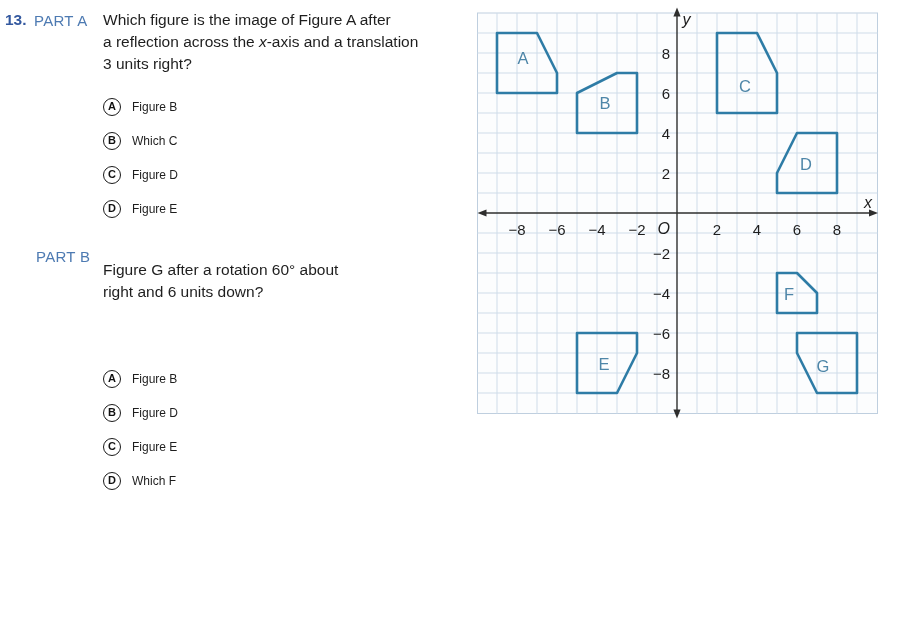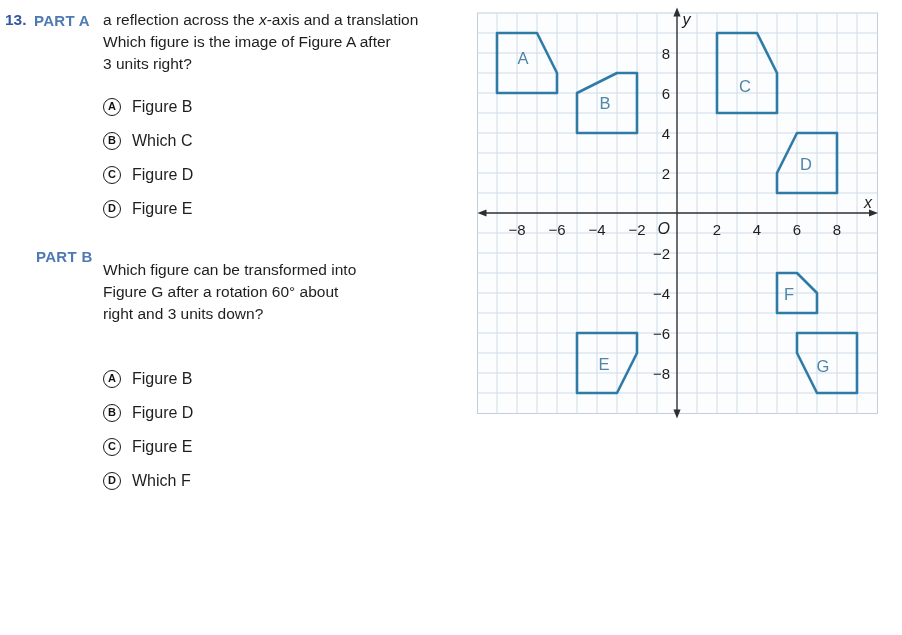--- a/index.html
+++ b/index.html
@@ -5,52 +5,52 @@
   html,body{margin:0;padding:0;background:#ffffff;}
   .page{
     position:relative;width:902px;height:635px;background:#ffffff;
     font-family:"Liberation Sans",sans-serif;color:#1e1e1e;overflow:hidden;
   }
   .q-num{
     position:absolute;left:5px;top:11px;
     font-size:15.5px;font-weight:bold;color:#33589f;
   }
   .part-label{
-    position:absolute;font-size:15px;font-weight:bold;color:#4d7ab2;letter-spacing:.3px;
+    position:absolute;font-size:15px;font-weight:normal;color:#4d7ab2;letter-spacing:.3px;
   }
   .pa{left:34px;top:12px;}
   .pb{left:36px;top:248px;}
   .q-text{position:absolute;font-size:15.5px;line-height:22px;color:#1e1e1e;}
   .qa{left:103px;top:9px;}
   .qb{left:103px;top:259px;}
   .q-line i{font-style:italic;}
   .options{position:absolute;display:flex;flex-direction:column;gap:13px;}
   .oa{left:103px;top:96px;}
   .ob{left:103px;top:368px;}
   .option{display:flex;align-items:center;height:21px;}
   .circle{
     width:16px;height:16px;border:1.5px solid #1a1a1a;border-radius:50%;
     display:flex;align-items:center;justify-content:center;
     font-size:11px;font-weight:bold;color:#111;margin-right:11px;line-height:1;
     flex:0 0 auto;
   }
-  .option-label{font-size:16px;}
+  .option-label{font-size:12px;}
   .graph{position:absolute;left:477px;top:6px;width:404px;height:414px;}
 </style>
 </head>
 <body>
 
 <div class="page">
 
   <div class="q-num">13.</div>
 
   <div class="part-label pa">PART A</div>
   <div class="q-text qa">
+    <div class="q-line">Which figure is the image of Figure A after</div>
     <div class="q-line">a reflection across the <i>x</i>-axis and a translation</div>
-    <div class="q-line">Which figure is the image of Figure A after</div>
     <div class="q-line">3 units right?</div>
   </div>
   <div class="options oa">
     <div class="option">
       <span class="circle">A</span>
       <span class="option-label">Figure B</span>
     </div>
     <div class="option">
       <span class="circle">B</span>
       <span class="option-label">Which C</span>
@@ -60,23 +60,22 @@
       <span class="option-label">Figure D</span>
     </div>
     <div class="option">
       <span class="circle">D</span>
       <span class="option-label">Figure E</span>
     </div>
   </div>
 
   <div class="part-label pb">PART B</div>
   <div class="q-text qb">
-    <div class="q-line">Which figure can be transformed into</div>
     <div class="q-line">Figure G after a rotation 60° about</div>
-    <div class="q-line">right and 3 units down?</div>
+    <div class="q-line">right and 6 units down?</div>
   </div>
   <div class="options ob">
     <div class="option">
       <span class="circle">A</span>
       <span class="option-label">Figure B</span>
     </div>
     <div class="option">
       <span class="circle">B</span>
       <span class="option-label">Figure D</span>
     </div>

